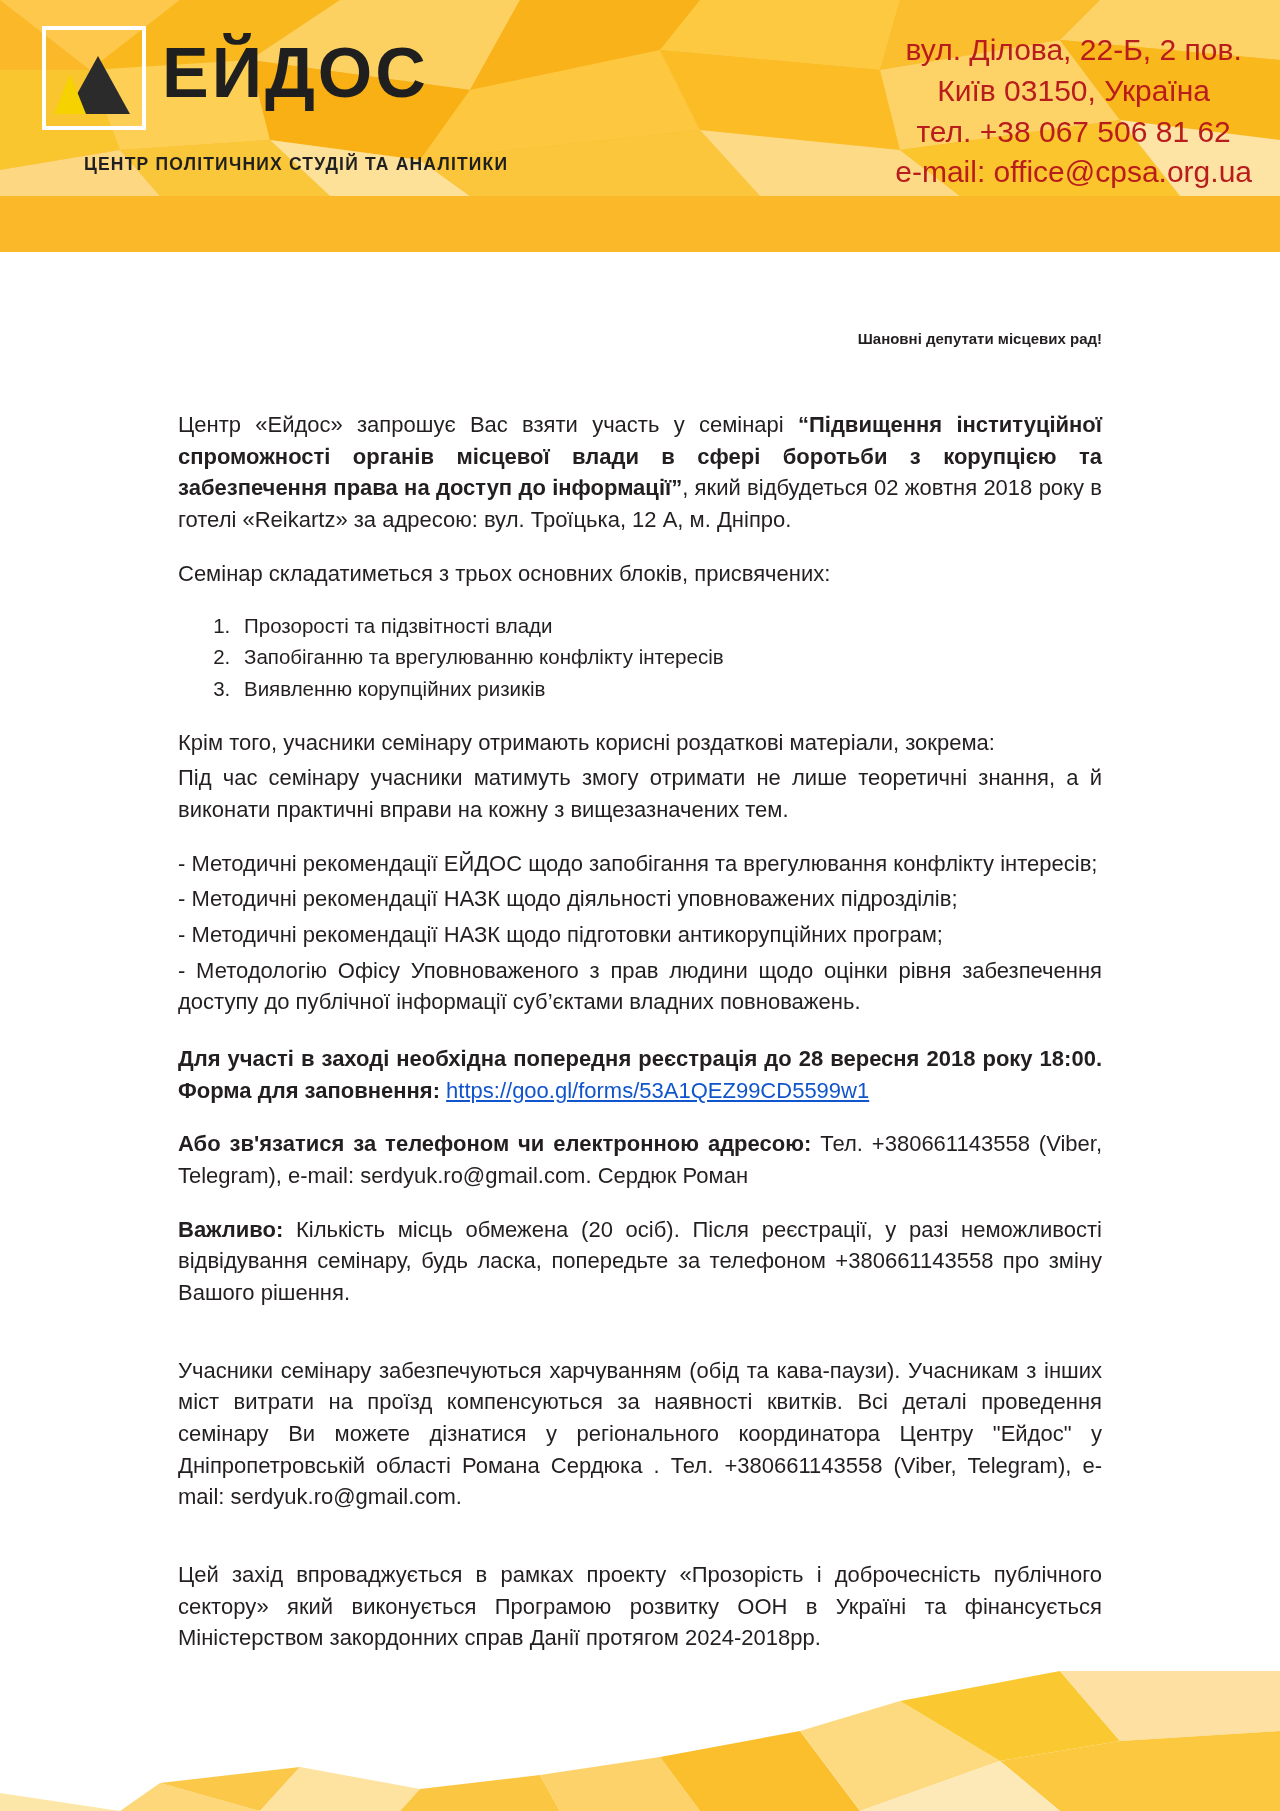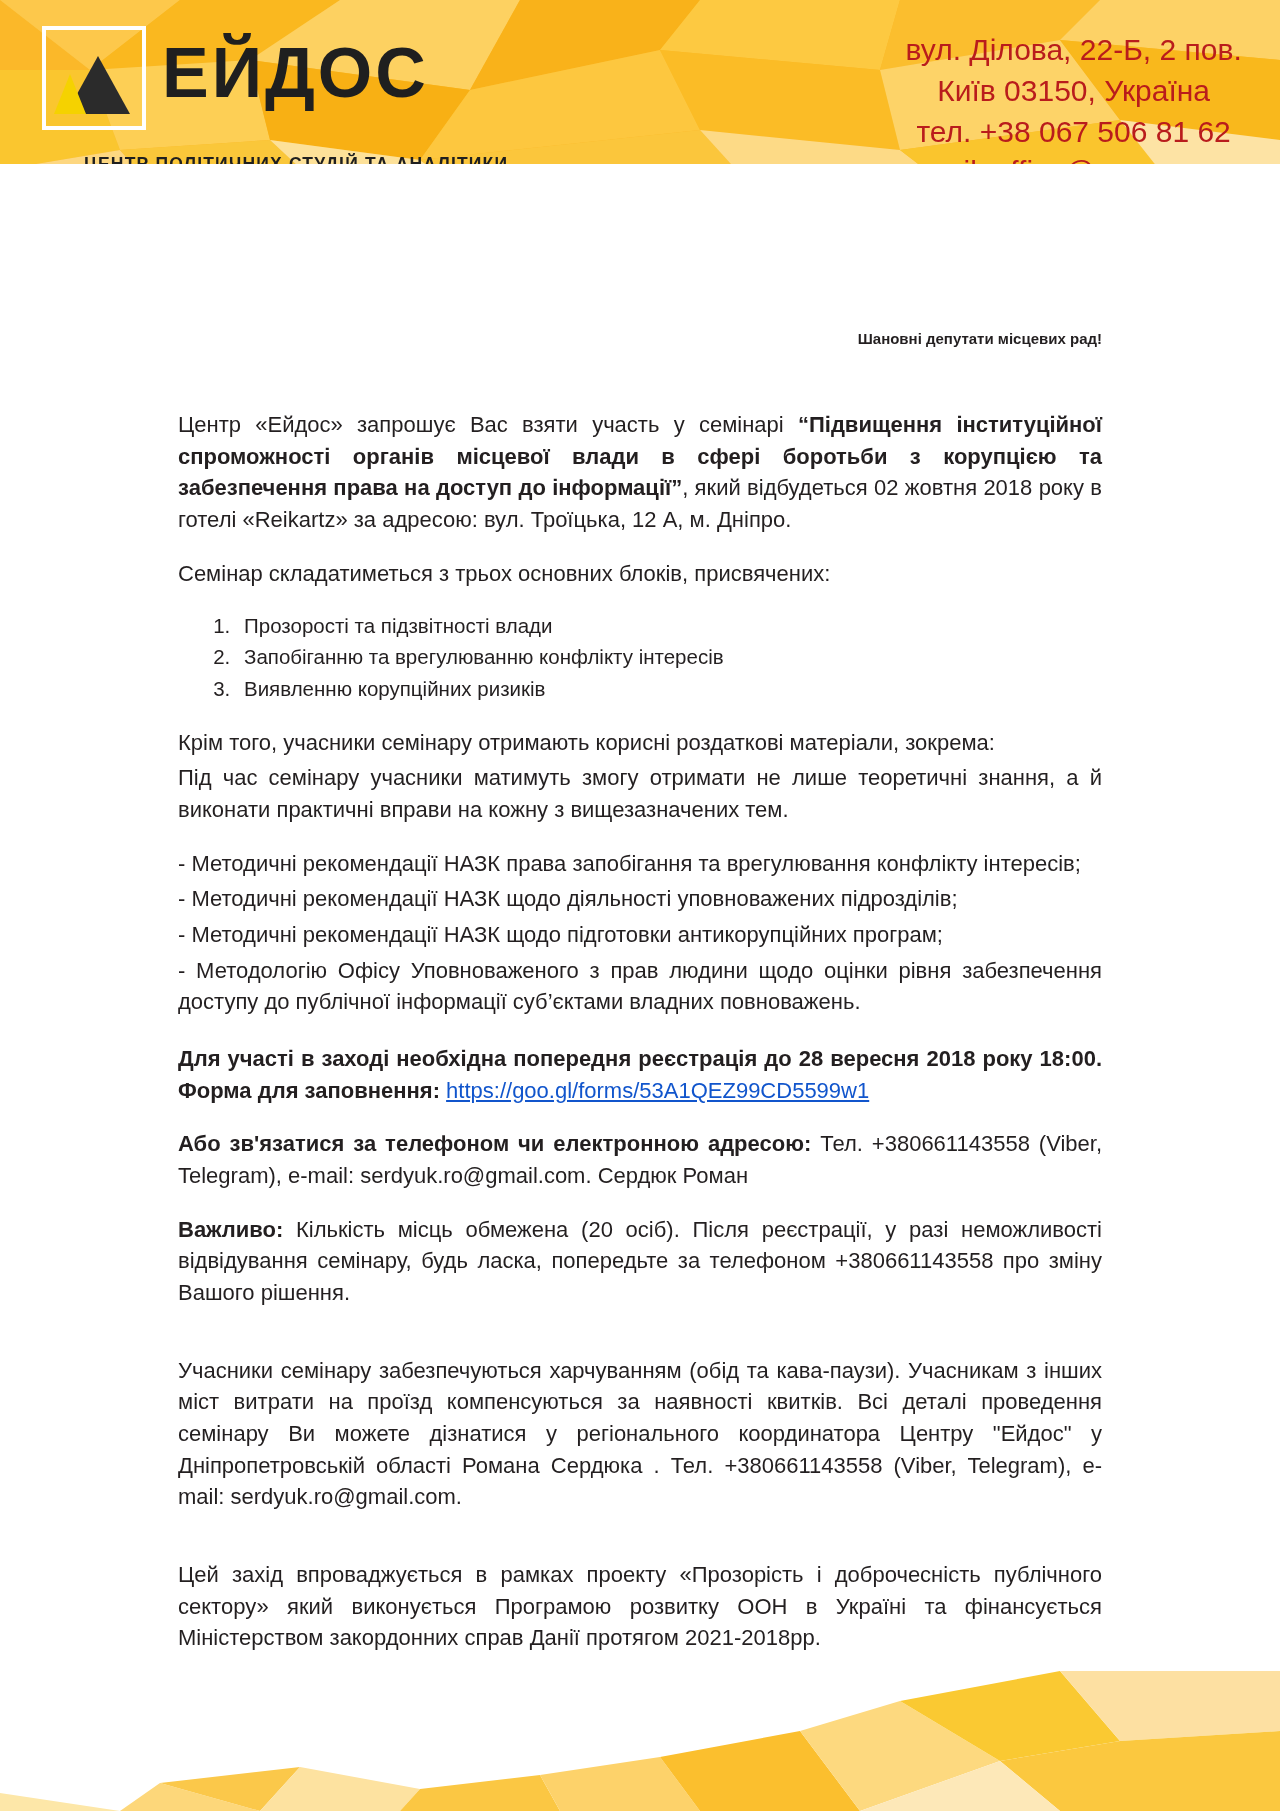--- a/index.html
+++ b/index.html
@@ -14,21 +14,21 @@
     font-family: "Liberation Sans", sans-serif;
     color: #231f20;
     overflow: hidden;
   }
 
   
   .header {
     position: absolute;
     top: 0; left: 0;
     width: 1280px;
-    height: 164px;
+    height: 252px;
     overflow: hidden;
     background: #fbb829;
   }
   .header-bg {
     position: absolute;
     top: 0; left: 0;
     width: 1280px;
     height: 196px;
   }
   .logo-block {
@@ -200,41 +200,41 @@
     <li>Прозорості та підзвітності влади</li>
     <li>Запобіганню та врегулюванню конфлікту інтересів</li>
     <li>Виявленню корупційних ризиків</li>
   </ol>
 
   <p class="para tight nojust">Крім того, учасники семінару отримають корисні роздаткові матеріали, зокрема:</p>
 
   <p class="para">Під час семінару учасники матимуть змогу отримати не лише теоретичні знання, а й виконати практичні вправи на кожну з вищезазначених тем.</p>
 
   <div class="dash-list">
-    <p class="para tight nojust">- Методичні рекомендації НАЗК права запобігання та врегулювання конфлікту інтересів;</p>
+    <p class="para tight nojust">- Методичні рекомендації ЕЙДОС щодо запобігання та врегулювання конфлікту інтересів;</p>
     <p class="para tight nojust">- Методичні рекомендації НАЗК щодо діяльності уповноважених підрозділів;</p>
     <p class="para tight nojust">- Методичні рекомендації НАЗК щодо підготовки антикорупційних програм;</p>
     <p class="para">- Методологію Офісу Уповноваженого з прав людини щодо оцінки рівня забезпечення доступу до публічної інформації суб’єктами владних повноважень.</p>
   </div>
 
   <div class="spacer-lg"></div>
 
   <p class="para"><span class="b">Для участі в заході необхідна попередня реєстрація до 28 вересня 2018 року 18:00. Форма для заповнення: </span><a class="link" href="#">https://goo.gl/forms/53A1QEZ99CD5599w1</a></p>
 
   <p class="para"><span class="b">Або зв'язатися за телефоном чи електронною адресою:</span><span> Тел. +380661143558 (Viber, Telegram), e-mail: serdyuk.ro@gmail.com. Сердюк Роман</span></p>
 
   <p class="para"><span class="b">Важливо:</span><span> Кількість місць обмежена (20 осіб). Після реєстрації,  у разі неможливості відвідування семінару, будь ласка, попередьте за телефоном  +380661143558 про зміну Вашого рішення.</span></p>
 
   <div class="spacer-lg"></div>
 
   <p class="para">Учасники семінару забезпечуються харчуванням (обід та кава-паузи). Учасникам з інших міст витрати на проїзд компенсуються за наявності квитків. Всі деталі проведення семінару Ви можете дізнатися у регіонального координатора Центру "Ейдос" у Дніпропетровській області Романа Сердюка . Тел. +380661143558 (Viber, Telegram), e-mail: serdyuk.ro@gmail.com.</p>
 
   <div class="spacer-lg"></div>
 
-  <p class="para">Цей захід впроваджується в рамках проекту «Прозорість і доброчесність публічного сектору» який виконується Програмою розвитку ООН в Україні та фінансується Міністерством закордонних справ Данії протягом 2021-2018рр.</p>
+  <p class="para">Цей захід впроваджується в рамках проекту «Прозорість і доброчесність публічного сектору» який виконується Програмою розвитку ООН в Україні та фінансується Міністерством закордонних справ Данії протягом 2024-2018рр.</p>
 </div>
 
 <div class="footer">
   <svg width="1280" height="140" viewBox="0 0 1280 140" preserveAspectRatio="none">
     <polygon points="0,140 0,122 120,140" fill="#fde7a8"></polygon>
     <polygon points="120,140 160,112 260,140" fill="#fdd77a"></polygon>
     <polygon points="160,112 300,96 260,140" fill="#fbc84a"></polygon>
     <polygon points="260,140 300,96 420,118 400,140" fill="#fde2a0"></polygon>
     <polygon points="400,140 420,118 540,104 560,140" fill="#fbc743"></polygon>
     <polygon points="540,104 660,86 700,140 560,140" fill="#fdd26a"></polygon>

